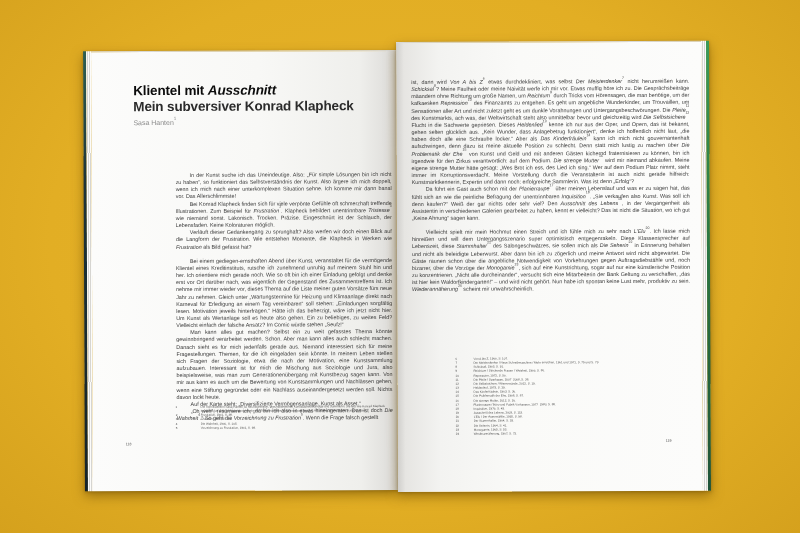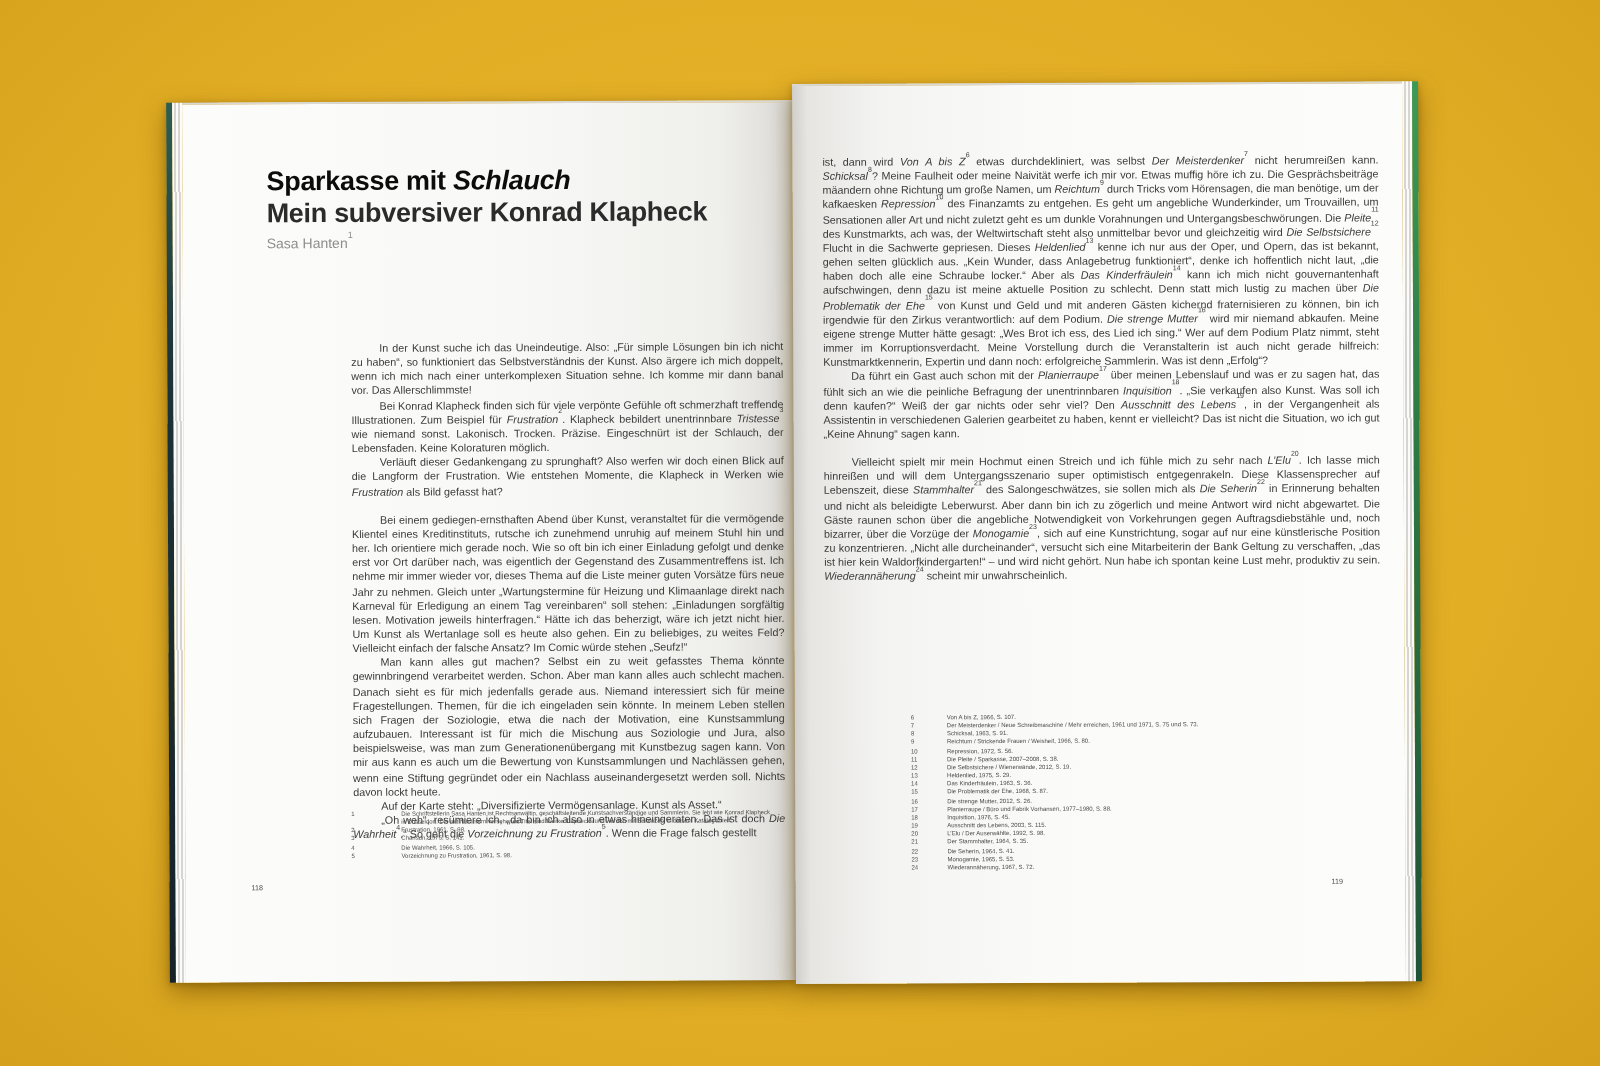--- a/index.html
+++ b/index.html
@@ -49,21 +49,21 @@
 <body>
 
 <div class="stage">
   <div class="book">
 
     <div class="side side-left">
       <div class="edge-l" style="background:linear-gradient(#2e5e52,#1d3339 30%,#152329);"></div>
       <div class="stack-l"></div>
       <div class="surface-left">
         <div class="title-block">
-          <div class="title"><span>Sparkasse mit </span><i>Schlauch</i></div>
+          <div class="title"><span>Klientel mit </span><i>Ausschnitt</i></div>
           <div class="subtitle">Mein subversiver Konrad Klapheck</div>
           <div class="author"><span>Sasa Hanten</span><sup>1</sup></div>
         </div>
         <div class="body-col body-col-left" id="left-paras">
             <p class="para indent">In der Kunst suche ich das Uneindeutige. Also: „Für simple Lösungen bin ich nicht zu haben“, so funktioniert das Selbstverständnis der Kunst. Also ärgere ich mich doppelt, wenn ich mich nach einer unterkomplexen Situation sehne. Ich komme mir dann banal vor. Das Allerschlimmste!</p>
             <p class="para indent">Bei Konrad Klapheck finden sich für viele verpönte Gefühle oft schmerzhaft treffende Illustrationen. Zum Beispiel für <i>Frustration</i><sup>2</sup>. Klapheck bebildert unentrinnbare <i>Tristesse</i><sup>3</sup> wie niemand sonst. Lakonisch. Trocken. Präzise. Eingeschnürt ist der Schlauch, der Lebensfaden. Keine Koloraturen möglich.</p>
             <p class="para indent">Verläuft dieser Gedankengang zu sprunghaft? Also werfen wir doch einen Blick auf die Langform der Frustration. Wie entstehen Momente, die Klapheck in Werken wie <i>Frustration</i> als Bild gefasst hat?</p>
             <p class="para indent gap">Bei einem gediegen-ernsthaften Abend über Kunst, veranstaltet für die vermögende Klientel eines Kreditinstituts, rutsche ich zunehmend unruhig auf meinem Stuhl hin und her. Ich orientiere mich gerade noch. Wie so oft bin ich einer Einladung gefolgt und denke erst vor Ort darüber nach, was eigentlich der Gegenstand des Zusammentreffens ist. Ich nehme mir immer wieder vor, dieses Thema auf die Liste meiner guten Vorsätze fürs neue Jahr zu nehmen. Gleich unter „Wartungstermine für Heizung und Klimaanlage direkt nach Karneval für Erledigung an einem Tag vereinbaren“ soll stehen: „Einladungen sorgfältig lesen. Motivation jeweils hinterfragen.“ Hätte ich das beherzigt, wäre ich jetzt nicht hier. Um Kunst als Wertanlage soll es heute also gehen. Ein zu beliebiges, zu weites Feld? Vielleicht einfach der falsche Ansatz? Im Comic würde stehen „Seufz!“</p>
             <p class="para indent">Man kann alles gut machen? Selbst ein zu weit gefasstes Thema könnte gewinnbringend verarbeitet werden. Schon. Aber man kann alles auch schlecht machen. Danach sieht es für mich jedenfalls gerade aus. Niemand interessiert sich für meine Fragestellungen. Themen, für die ich eingeladen sein könnte. In meinem Leben stellen sich Fragen der Soziologie, etwa die nach der Motivation, eine Kunstsammlung aufzubauen. Interessant ist für mich die Mischung aus Soziologie und Jura, also beispielsweise, was man zum Generationenübergang mit Kunstbezug sagen kann. Von mir aus kann es auch um die Bewertung von Kunstsammlungen und Nachlässen gehen, wenn eine Stiftung gegründet oder ein Nachlass auseinandergesetzt werden soll. Nichts davon lockt heute.</p>
             <p class="para indent">Auf der Karte steht: „Diversifizierte Vermögensanlage. Kunst als Asset.“</p>

